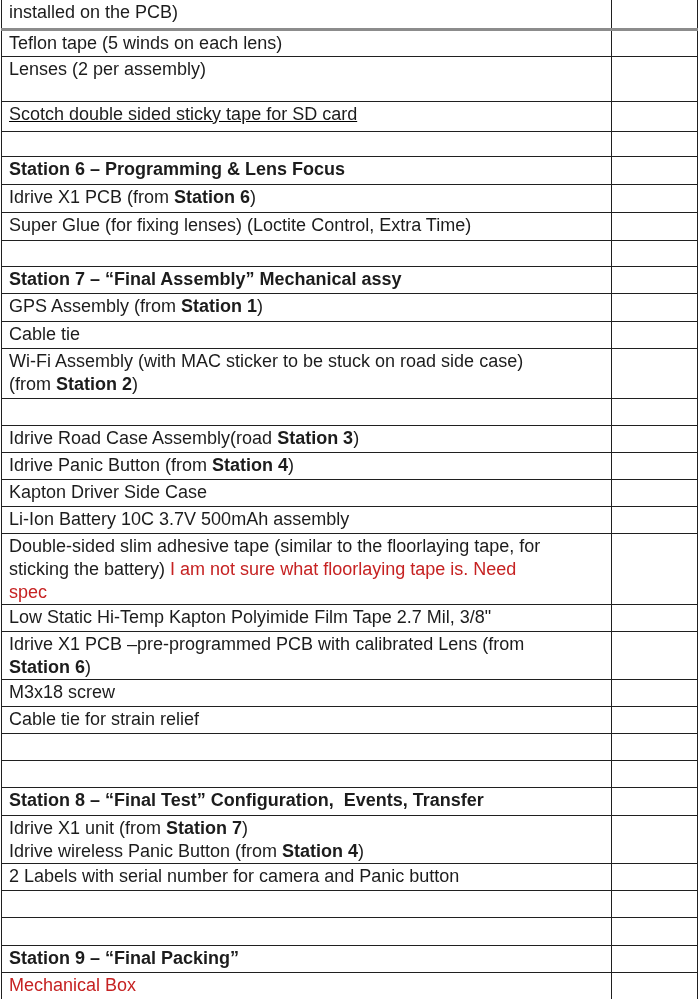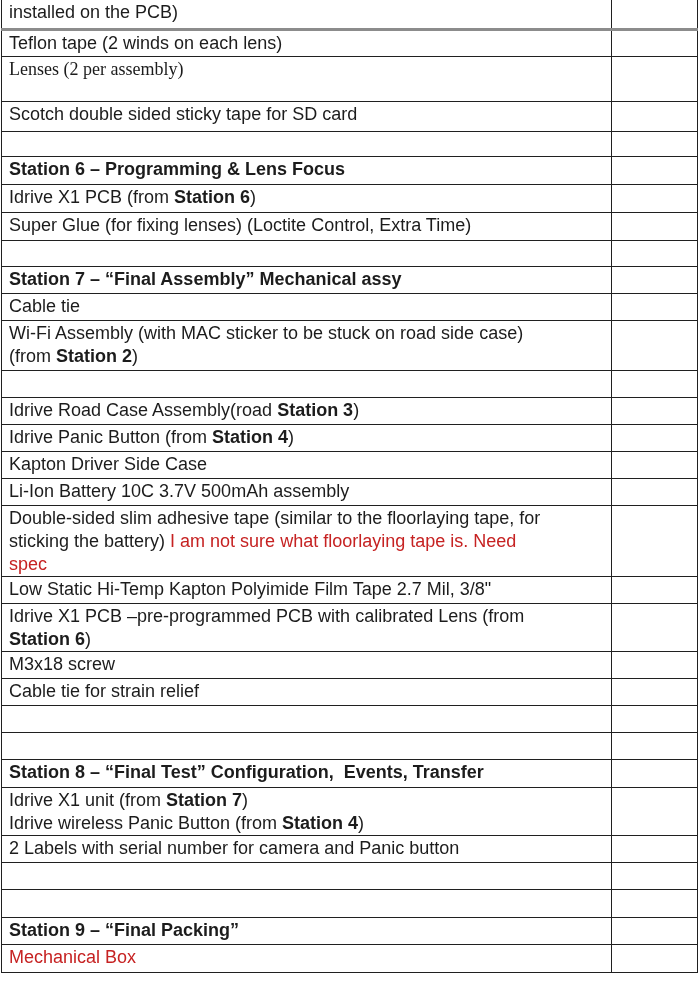--- a/index.html
+++ b/index.html
@@ -44,28 +44,28 @@
   <colgroup>
     <col style="width: 610px;">
     <col style="width: 86px;">
   </colgroup>
   <tbody>
       <tr class="thick-bottom" style="height: 29px;">
         <td><span>installed on the PCB)</span></td>
         <td></td>
       </tr>
       <tr style="height: 27px;">
-        <td><span>Teflon tape (2 winds on each lens)</span></td>
+        <td><span>Teflon tape (5 winds on each lens)</span></td>
         <td></td>
       </tr>
-      <tr style="height: 45px; font-family: Liberation Serif, serif;">
+      <tr style="height: 45px;">
         <td><span>Lenses (2 per assembly)</span></td>
         <td></td>
       </tr>
-      <tr style="height: 30px;">
+      <tr style="height: 30px; text-decoration: underline;">
         <td><span>Scotch double sided sticky tape for SD card</span></td>
         <td></td>
       </tr>
       <tr style="height: 25px;">
         <td></td>
         <td></td>
       </tr>
       <tr style="height: 28px;">
         <td><span class="seg-b">Station 6 – Programming &amp; Lens Focus</span></td>
         <td></td>
@@ -77,20 +77,24 @@
       <tr style="height: 28px;">
         <td><span>Super Glue (for fixing lenses) (Loctite Control, Extra Time)</span></td>
         <td></td>
       </tr>
       <tr style="height: 26px;">
         <td></td>
         <td></td>
       </tr>
       <tr style="height: 27px;">
         <td><span class="seg-b">Station 7 – “Final Assembly” Mechanical assy</span></td>
+        <td></td>
+      </tr>
+      <tr style="height: 28px;">
+        <td><span>GPS Assembly (from </span><span class="seg-b">Station 1</span><span>)</span></td>
         <td></td>
       </tr>
       <tr style="height: 27px; margin-left: 12px;">
         <td><span>Cable tie</span></td>
         <td></td>
       </tr>
       <tr style="height: 50px;">
         <td><span>Wi-Fi Assembly (with MAC sticker to be stuck on road side case)
 (from </span><span class="seg-b">Station 2</span><span>)</span></td>
         <td></td>

